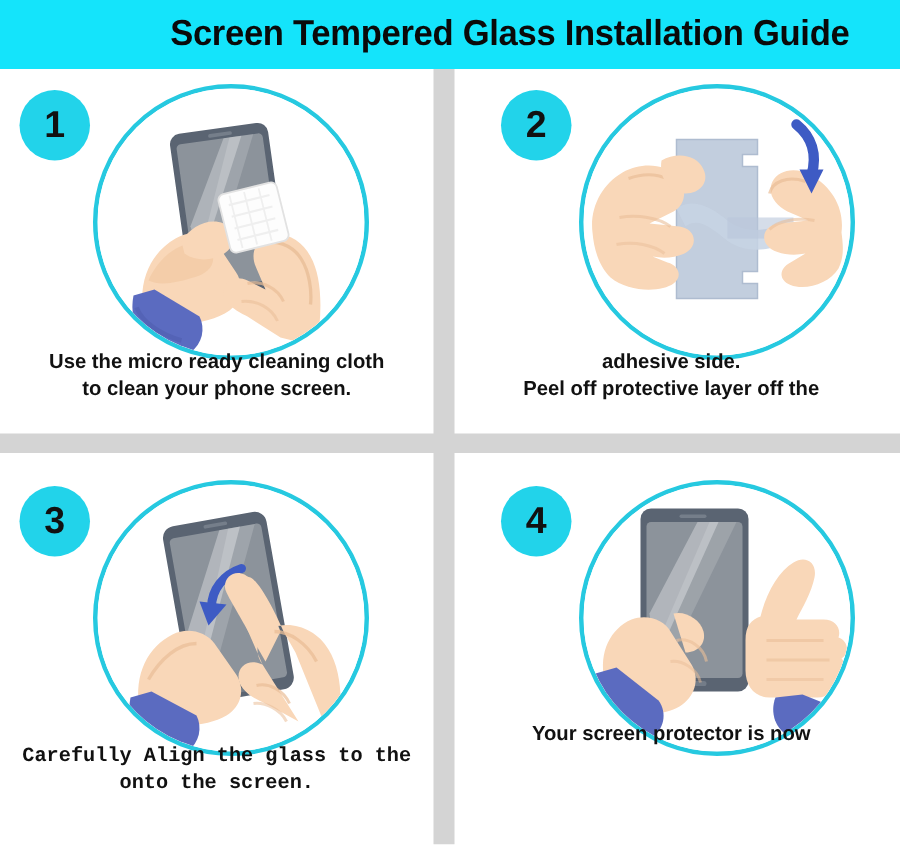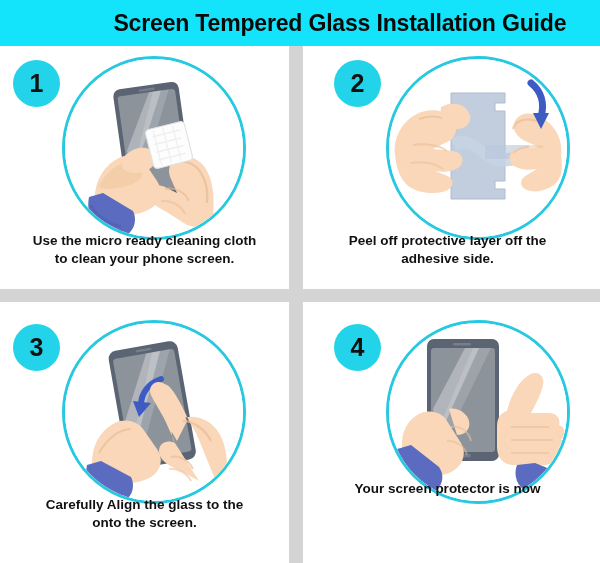--- a/index.html
+++ b/index.html
@@ -69,21 +69,21 @@
 
   .caption{
     position:absolute;left:6px;width:277px;
     text-align:center;
     font-size:13.5px;font-weight:bold;color:#111;
     line-height:1.35;
     font-family:"Liberation Sans","DejaVu Sans",sans-serif;
   }
   .panel-1 .caption{top:186px;}
   .panel-2 .caption{top:186px;}
-  .panel-3 .caption{top:194px;}
+  .panel-3 .caption{top:194px;font-family:Liberation Mono, monospace;}
   .panel-4 .caption{top:178px;text-align:center;}
 
   .art-svg{display:block;width:100%;height:100%;}
 </style>
 </head>
 <body>
 
 <div class="guide">
 
   <div class="header">
@@ -160,22 +160,22 @@
 
         <path d="M172 96 C174 80 166 66 152 58 C142 52 130 54 126 62 C122 70 128 78 136 82 L150 88 L130 90 C122 91 118 98 122 104 C126 110 138 112 148 110 L138 116 C130 120 130 128 138 131 C148 135 164 130 170 120 C174 112 173 104 172 96 Z" fill="#F9D7B8"></path>
         <path d="M148 62 C136 58 126 62 124 70" stroke="#E9BE97" stroke-width="2" fill="none" opacity="0.7"></path>
         <path d="M154 88 C142 86 130 88 124 94" stroke="#E9BE97" stroke-width="2" fill="none" opacity="0.6"></path>
 
         <path d="M142 24 C152 32 156 44 152 58" stroke="#3E5BC4" stroke-width="7" fill="none" stroke-linecap="round"></path>
         <polygon points="144,54 160,54 152,70" fill="#3E5BC4"></polygon>
       </svg>
     </div>
     <div class="caption">
+      <div>adhesive side.</div>
       <div>Peel off protective layer off the</div>
-      <div>adhesive side.</div>
     </div>
   </div>
 
   <div class="panel panel-3">
     <div class="badge">
       <span>3</span>
     </div>
     <div class="circle-art">
       <svg class="art-svg" viewBox="0 0 178 178" xmlns="http://www.w3.org/2000/svg">
         <rect width="178" height="178" fill="#ffffff"></rect>

